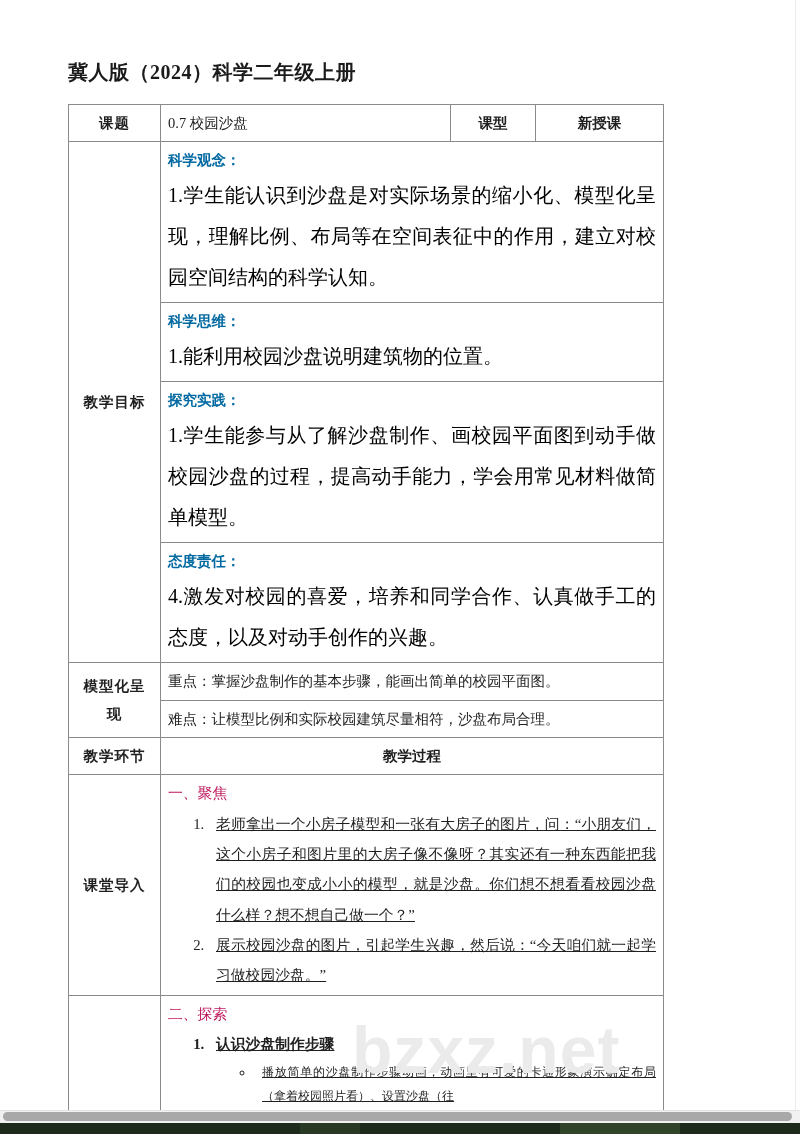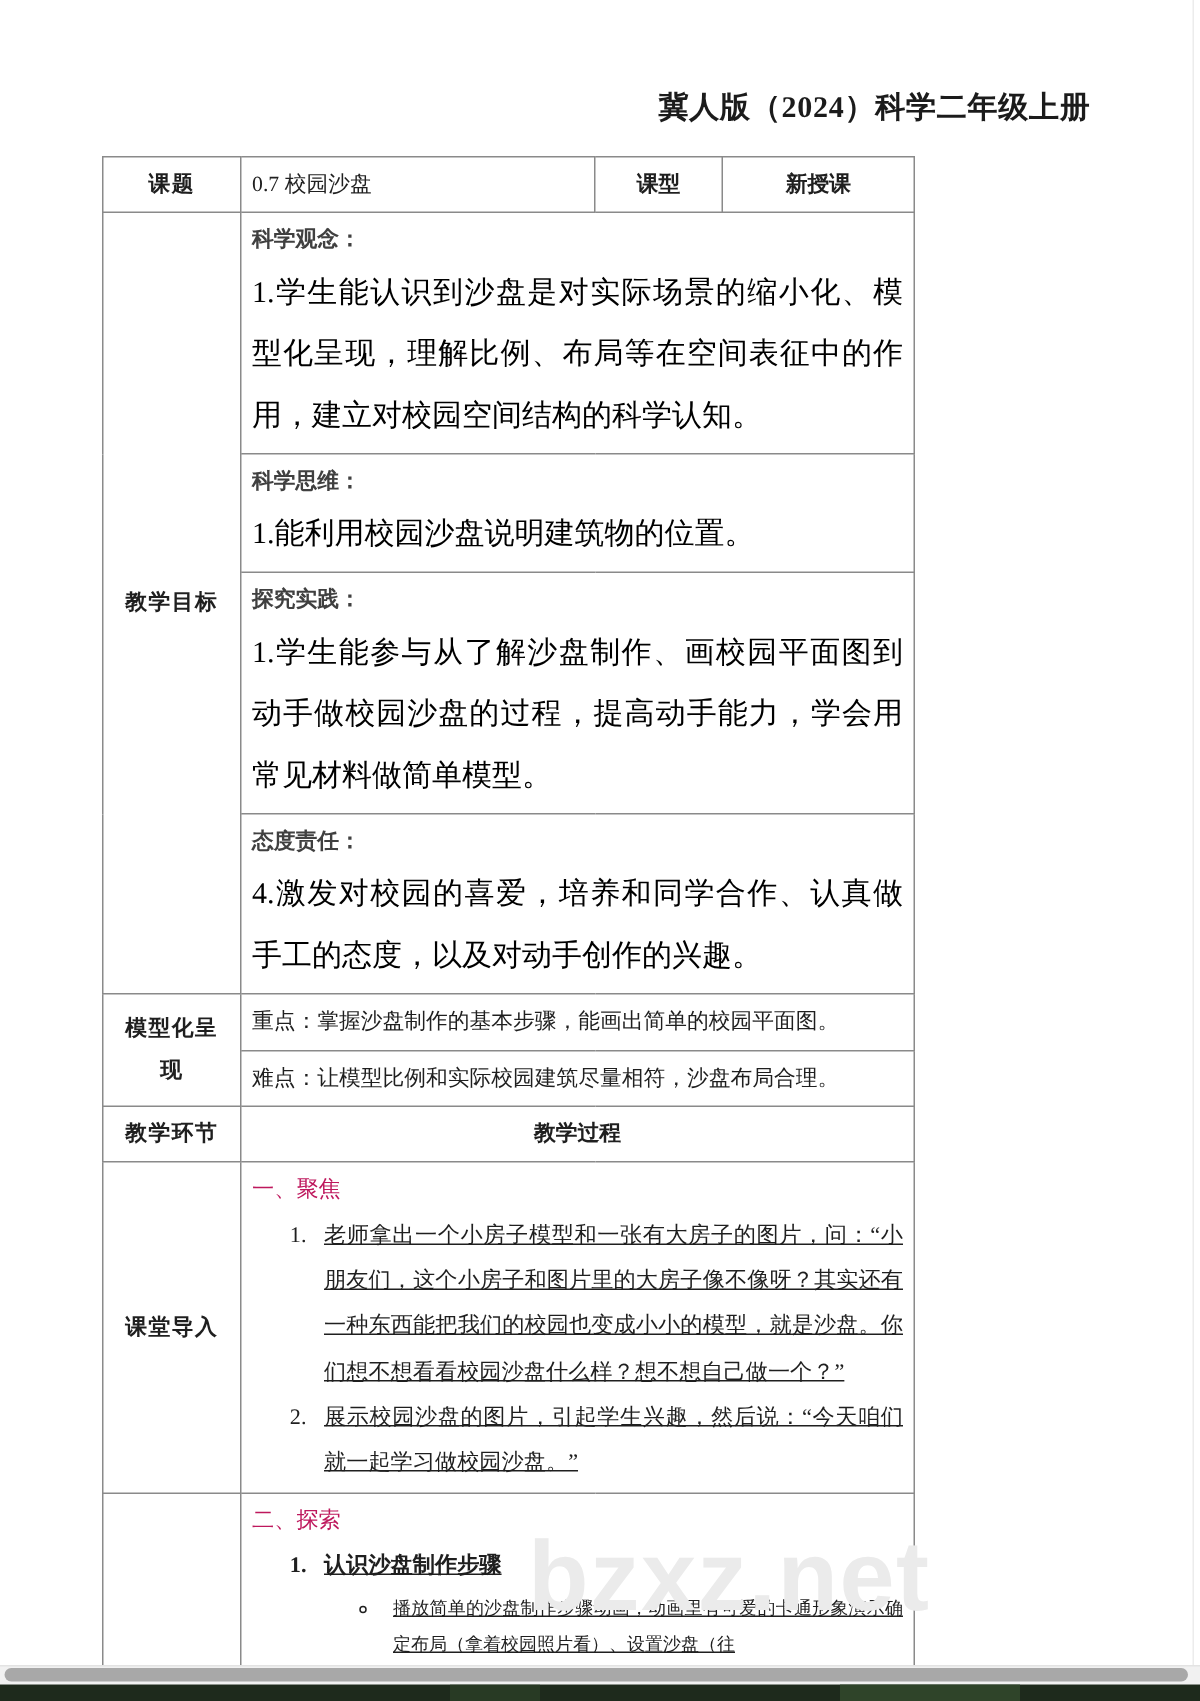--- a/index.html
+++ b/index.html
@@ -20,34 +20,34 @@
     position: absolute; top: 0; right: 4px;
     width: 1px; height: 1113px;
     background: #ececec;
   }
   .doc {
     position: absolute;
     left: 0; top: 0;
     width: 795px;
     padding: 62px 68px 0 68px;
   }
-  .title-block { text-align: right; }
+  .title-block { text-align: left; }
   .title-line {
     font-weight: bold;
     font-size: 20px;
     letter-spacing: 0.5px;
     color: #1b1b1b;
     line-height: 1.0;
   }
   .title-line.first { margin-bottom: 22px; }
   .title-line.second { margin-bottom: 20px; }
 
   table.main {
     border-collapse: collapse;
-    width: 542px;
+    width: 596px;
     margin: 4px auto 0 0;
     table-layout: fixed;
   }
   table.main td {
     border: 1px solid #8a8a8a;
     padding: 4px 7px;
     vertical-align: middle;
     color: #1f1f1f;
     font-size: 14.5px;
     line-height: 1.95;
@@ -56,21 +56,21 @@
     text-align: center;
     font-weight: bold;
     font-size: 15px;
     letter-spacing: 1px;
     width: 92px;
   }
   td.body { text-align: left; }
   td.ctr { text-align: center; font-weight: bold; font-size: 15px; }
 
   .sub-head {
-    color: #404040;
+    color: #0369a1;
     font-weight: bold;
     font-size: 14.5px;
     line-height: 2.0;
   }
   .para {
     font-size: 20px;
     line-height: 2.05;
     text-align: justify;
     text-justify: inter-ideograph;
     color: #000000;

